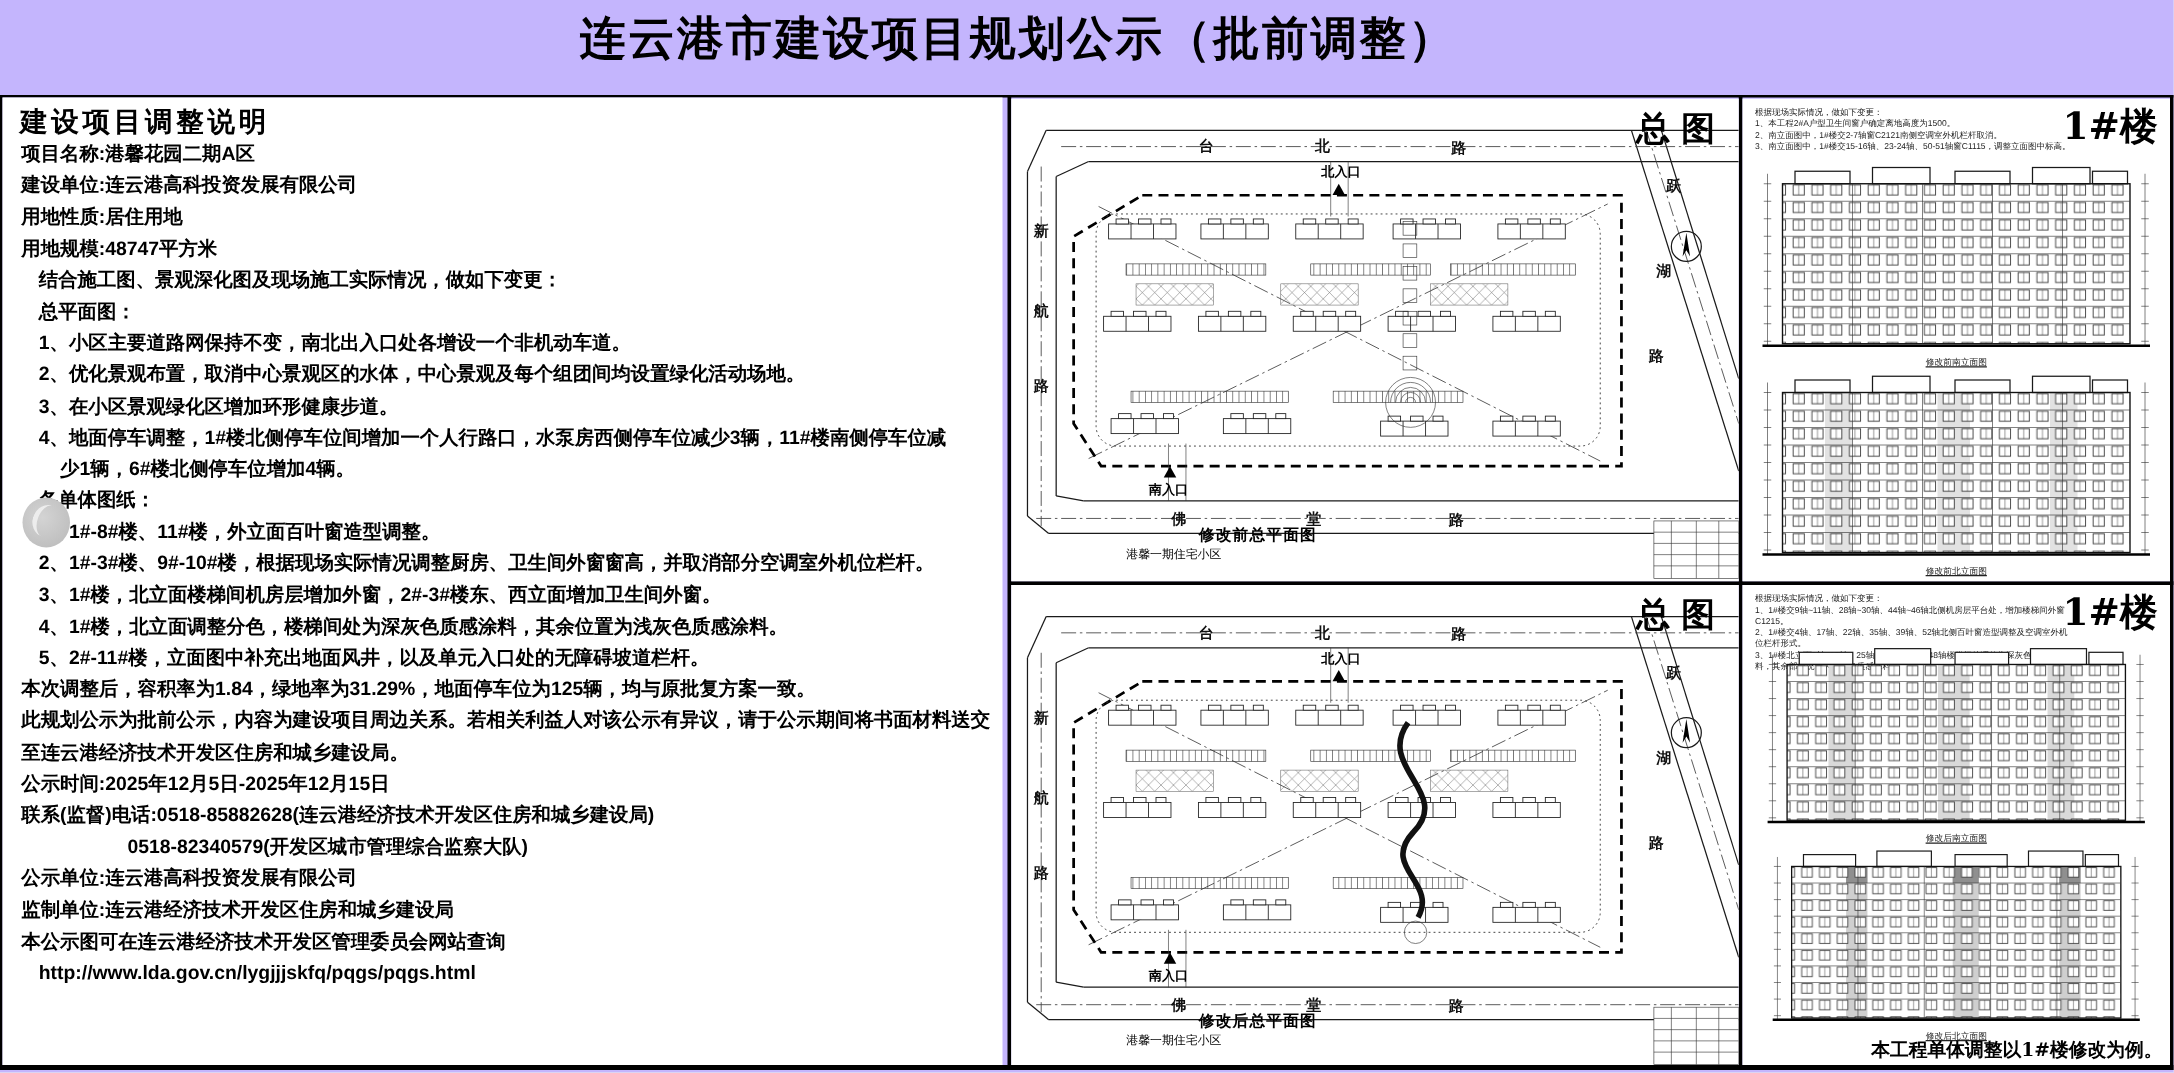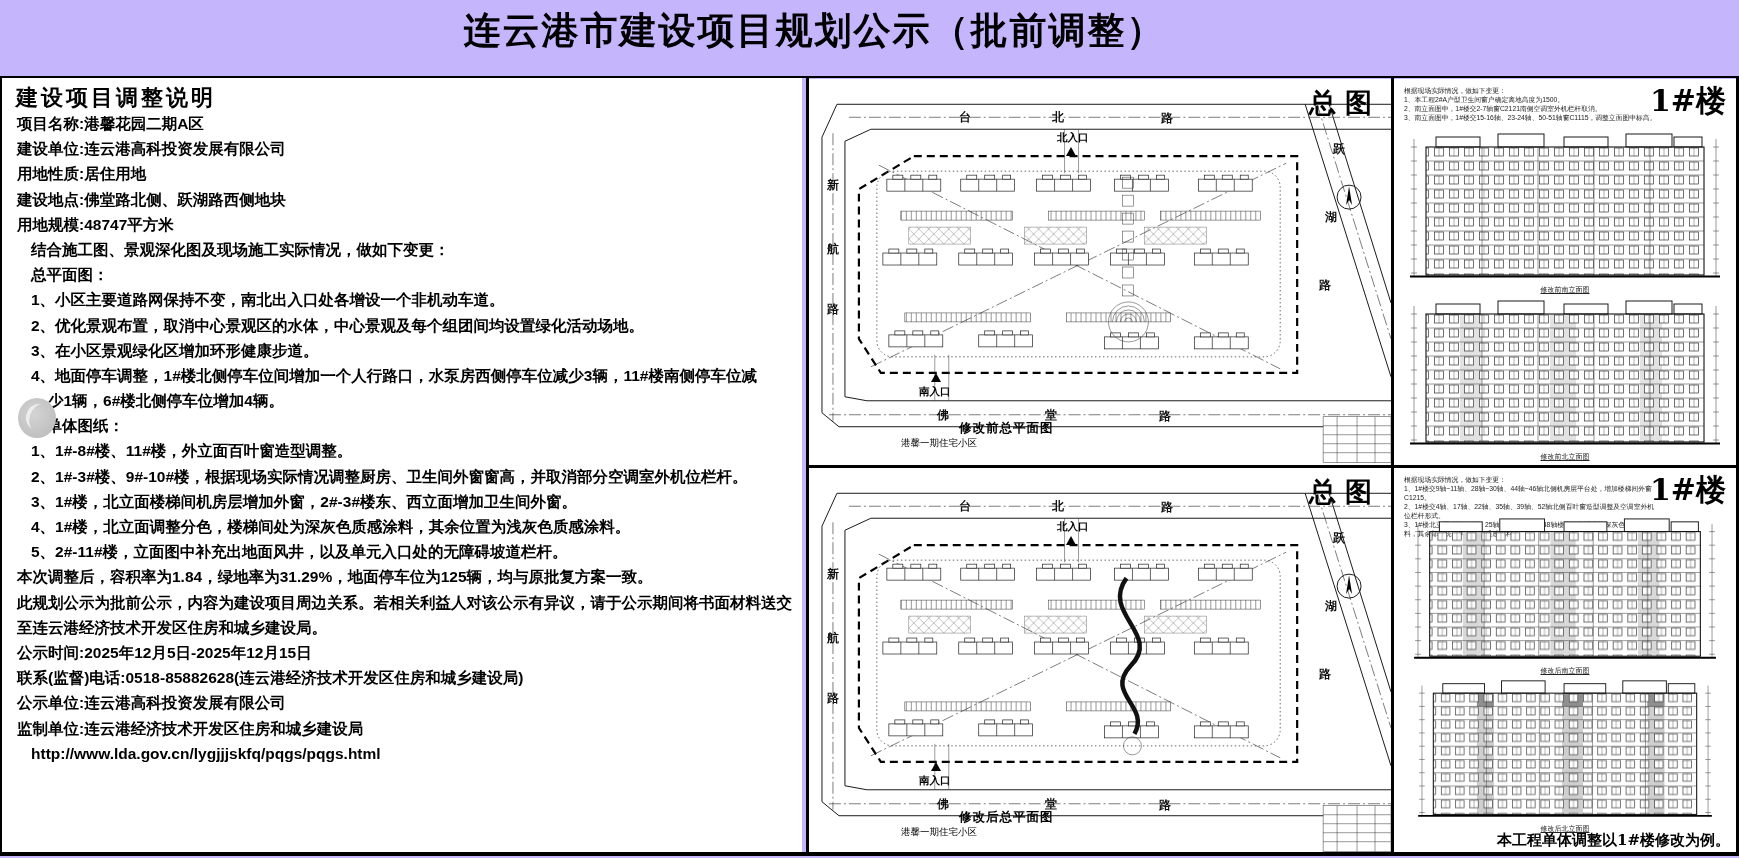--- a/index.html
+++ b/index.html
@@ -182,42 +182,43 @@
   <div class="vline" style="left:806px;top:76px;width:3px;height:780px"></div>
   <div class="vline" style="left:1391px;top:76px;width:3px;height:780px"></div>
   <div class="vline" style="left:1736px;top:76px;width:3px;height:780px"></div>
 
   <div class="panel" style="left:2px;top:78px;width:800px;height:774px">
     <div class="desc-heading">建设项目调整说明</div>
     <div class="lines">
       <div class="ln ind0">项目名称:港馨花园二期A区</div>
       <div class="ln ind0">建设单位:连云港高科投资发展有限公司</div>
       <div class="ln ind0">用地性质:居住用地</div>
-      <div class="ln ind0">建设地点:佛堂路北侧、跃湖路西侧地块</div>
       <div class="ln ind0">用地规模:48747平方米</div>
       <div class="ln ind1">结合施工图、景观深化图及现场施工实际情况，做如下变更：</div>
       <div class="ln ind1">总平面图：</div>
       <div class="ln ind1">1、小区主要道路网保持不变，南北出入口处各增设一个非机动车道。</div>
       <div class="ln ind1">2、优化景观布置，取消中心景观区的水体，中心景观及每个组团间均设置绿化活动场地。</div>
       <div class="ln ind1">3、在小区景观绿化区增加环形健康步道。</div>
       <div class="ln ind1">4、地面停车调整，1#楼北侧停车位间增加一个人行路口，水泵房西侧停车位减少3辆，11#楼南侧停车位减</div>
       <div class="ln ind2">少1辆，6#楼北侧停车位增加4辆。</div>
       <div class="ln ind1">各单体图纸：</div>
       <div class="ln ind1">1、1#-8#楼、11#楼，外立面百叶窗造型调整。</div>
       <div class="ln ind1">2、1#-3#楼、9#-10#楼，根据现场实际情况调整厨房、卫生间外窗窗高，并取消部分空调室外机位栏杆。</div>
       <div class="ln ind1">3、1#楼，北立面楼梯间机房层增加外窗，2#-3#楼东、西立面增加卫生间外窗。</div>
       <div class="ln ind1">4、1#楼，北立面调整分色，楼梯间处为深灰色质感涂料，其余位置为浅灰色质感涂料。</div>
       <div class="ln ind1">5、2#-11#楼，立面图中补充出地面风井，以及单元入口处的无障碍坡道栏杆。</div>
       <div class="ln ind0">本次调整后，容积率为1.84，绿地率为31.29%，地面停车位为125辆，均与原批复方案一致。</div>
       <div class="ln ind0">此规划公示为批前公示，内容为建设项目周边关系。若相关利益人对该公示有异议，请于公示期间将书面材料送交</div>
       <div class="ln ind0">至连云港经济技术开发区住房和城乡建设局。</div>
       <div class="ln ind0">公示时间:2025年12月5日-2025年12月15日</div>
       <div class="ln ind0">联系(监督)电话:0518-85882628(连云港经济技术开发区住房和城乡建设局)</div>
+      <div class="ln ind3">0518-82340579(开发区城市管理综合监察大队)</div>
       <div class="ln ind0">公示单位:连云港高科投资发展有限公司</div>
       <div class="ln ind0">监制单位:连云港经济技术开发区住房和城乡建设局</div>
+      <div class="ln ind0">本公示图可在连云港经济技术开发区管理委员会网站查询</div>
       <div class="ln ind1">http://www.lda.gov.cn/lygjjjskfq/pqgs/pqgs.html</div>
     </div>
     <div class="stamp"></div>
   </div>
 
   <div class="panel" style="left:809px;top:79px;width:582px;height:386px">
     <svg width="582" height="386" viewBox="0 0 583 386">
       <use href="#sp-base"></use>
       <g class="thin">
         <rect x="314" y="98" width="11" height="11"></rect>

